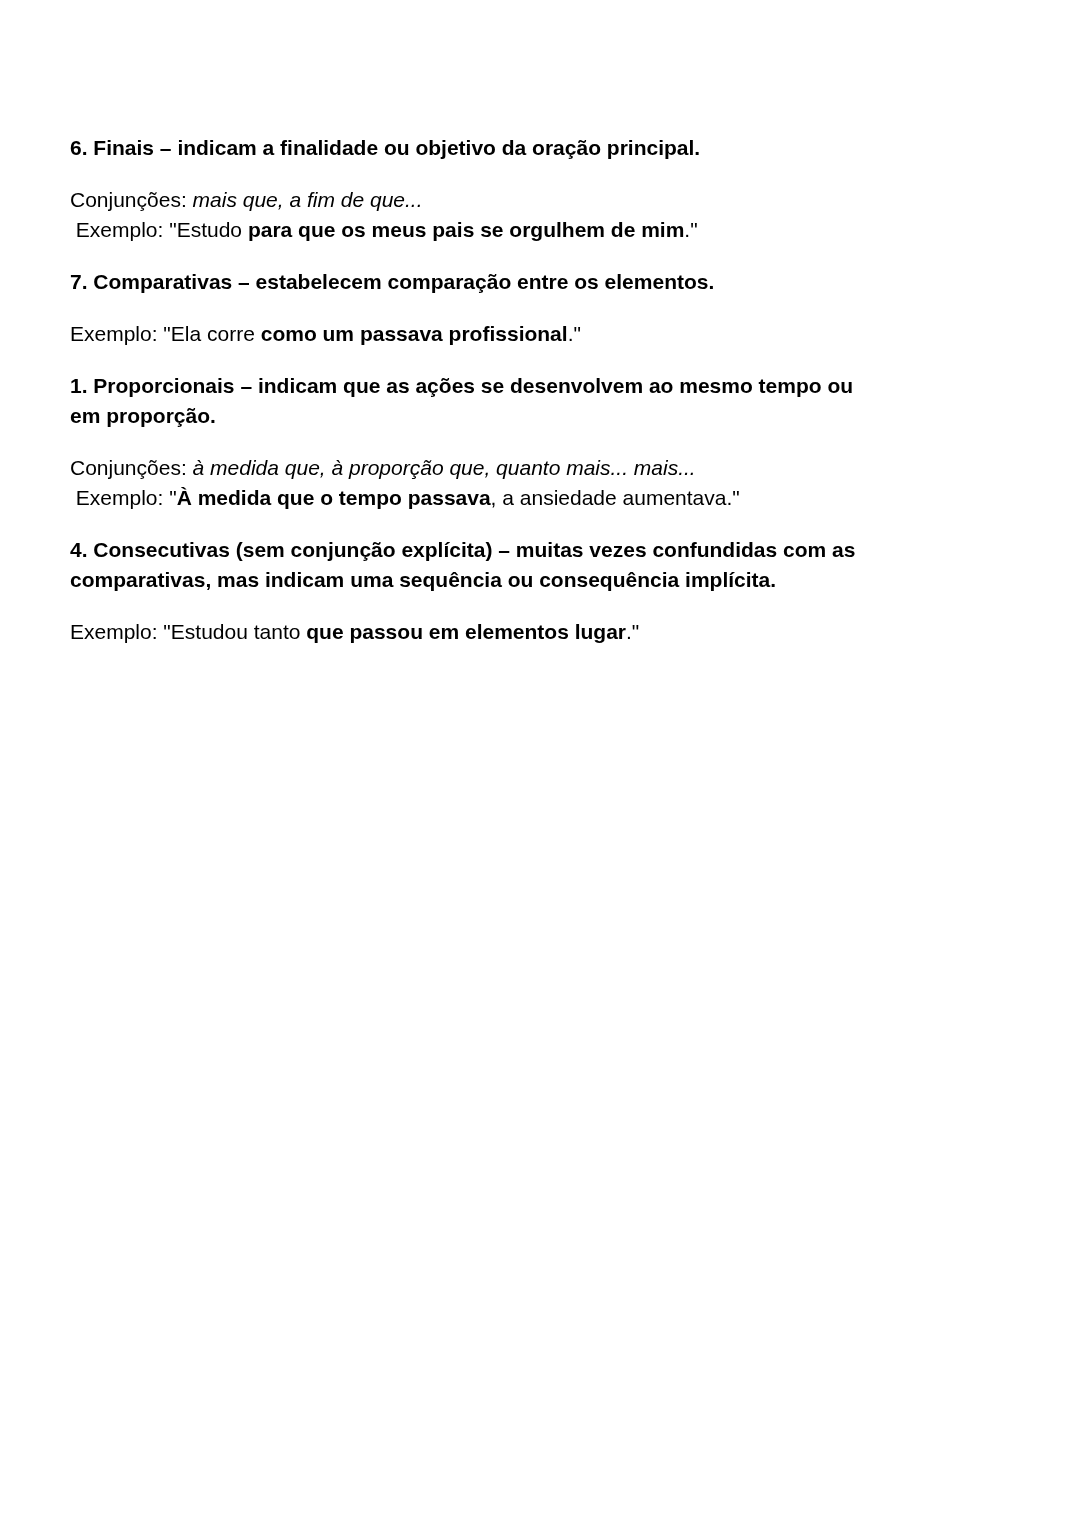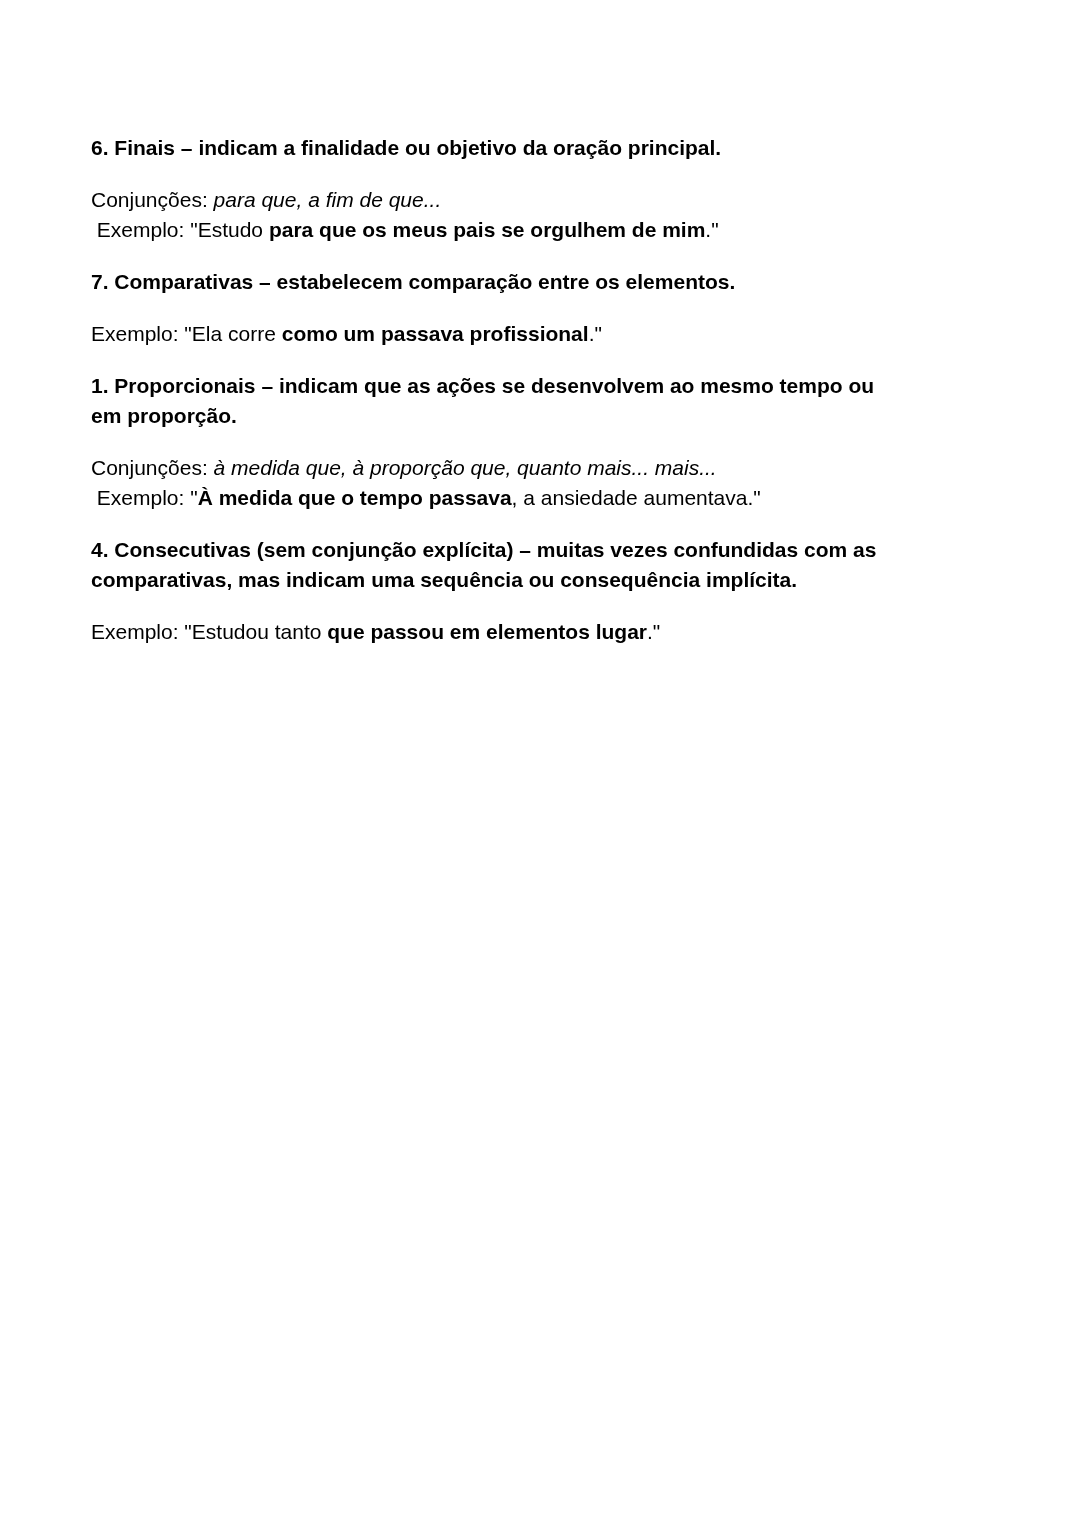--- a/index.html
+++ b/index.html
@@ -10,21 +10,21 @@
   .page {
     position: relative;
     width: 1080px;
     height: 1158px;
     background: #ffffff;
     color: #000000;
     font-family: "Liberation Sans", "DejaVu Sans", sans-serif;
     font-size: 21px;
     line-height: 30px;
     box-sizing: border-box;
-    padding: 133px 115px 0 91px;
+    padding: 133px 115px 0 70px;
     overflow: hidden;
   }
   .content {
     width: 835px;
   }
   .heading {
     font-weight: bold;
     white-space: pre-wrap;
     margin: 0 0 22px 0;
   }
@@ -43,21 +43,21 @@
 </style>
 </head>
 <body>
 
 <div class="page">
   <div class="content">
 
     <section>
       <p class="heading">6. Finais – indicam a finalidade ou objetivo da oração principal.</p>
       <div class="para">
-        <div class="line"><span>Conjunções: </span><em>para que, a fim de que...</em></div>
+        <div class="line"><span>Conjunções: </span><em>mais que, a fim de que...</em></div>
         <div class="line"><span> Exemplo: "Estudo </span><strong>para que os meus pais se orgulhem de mim</strong><span>."</span></div>
       </div>
     </section>
 
     <section>
       <p class="heading">7. Comparativas – estabelecem comparação entre os elementos.</p>
       <div class="para">
         <div class="line"><span>Exemplo: "Ela corre </span><strong>como um passava profissional</strong><span>."</span></div>
       </div>
     </section>

